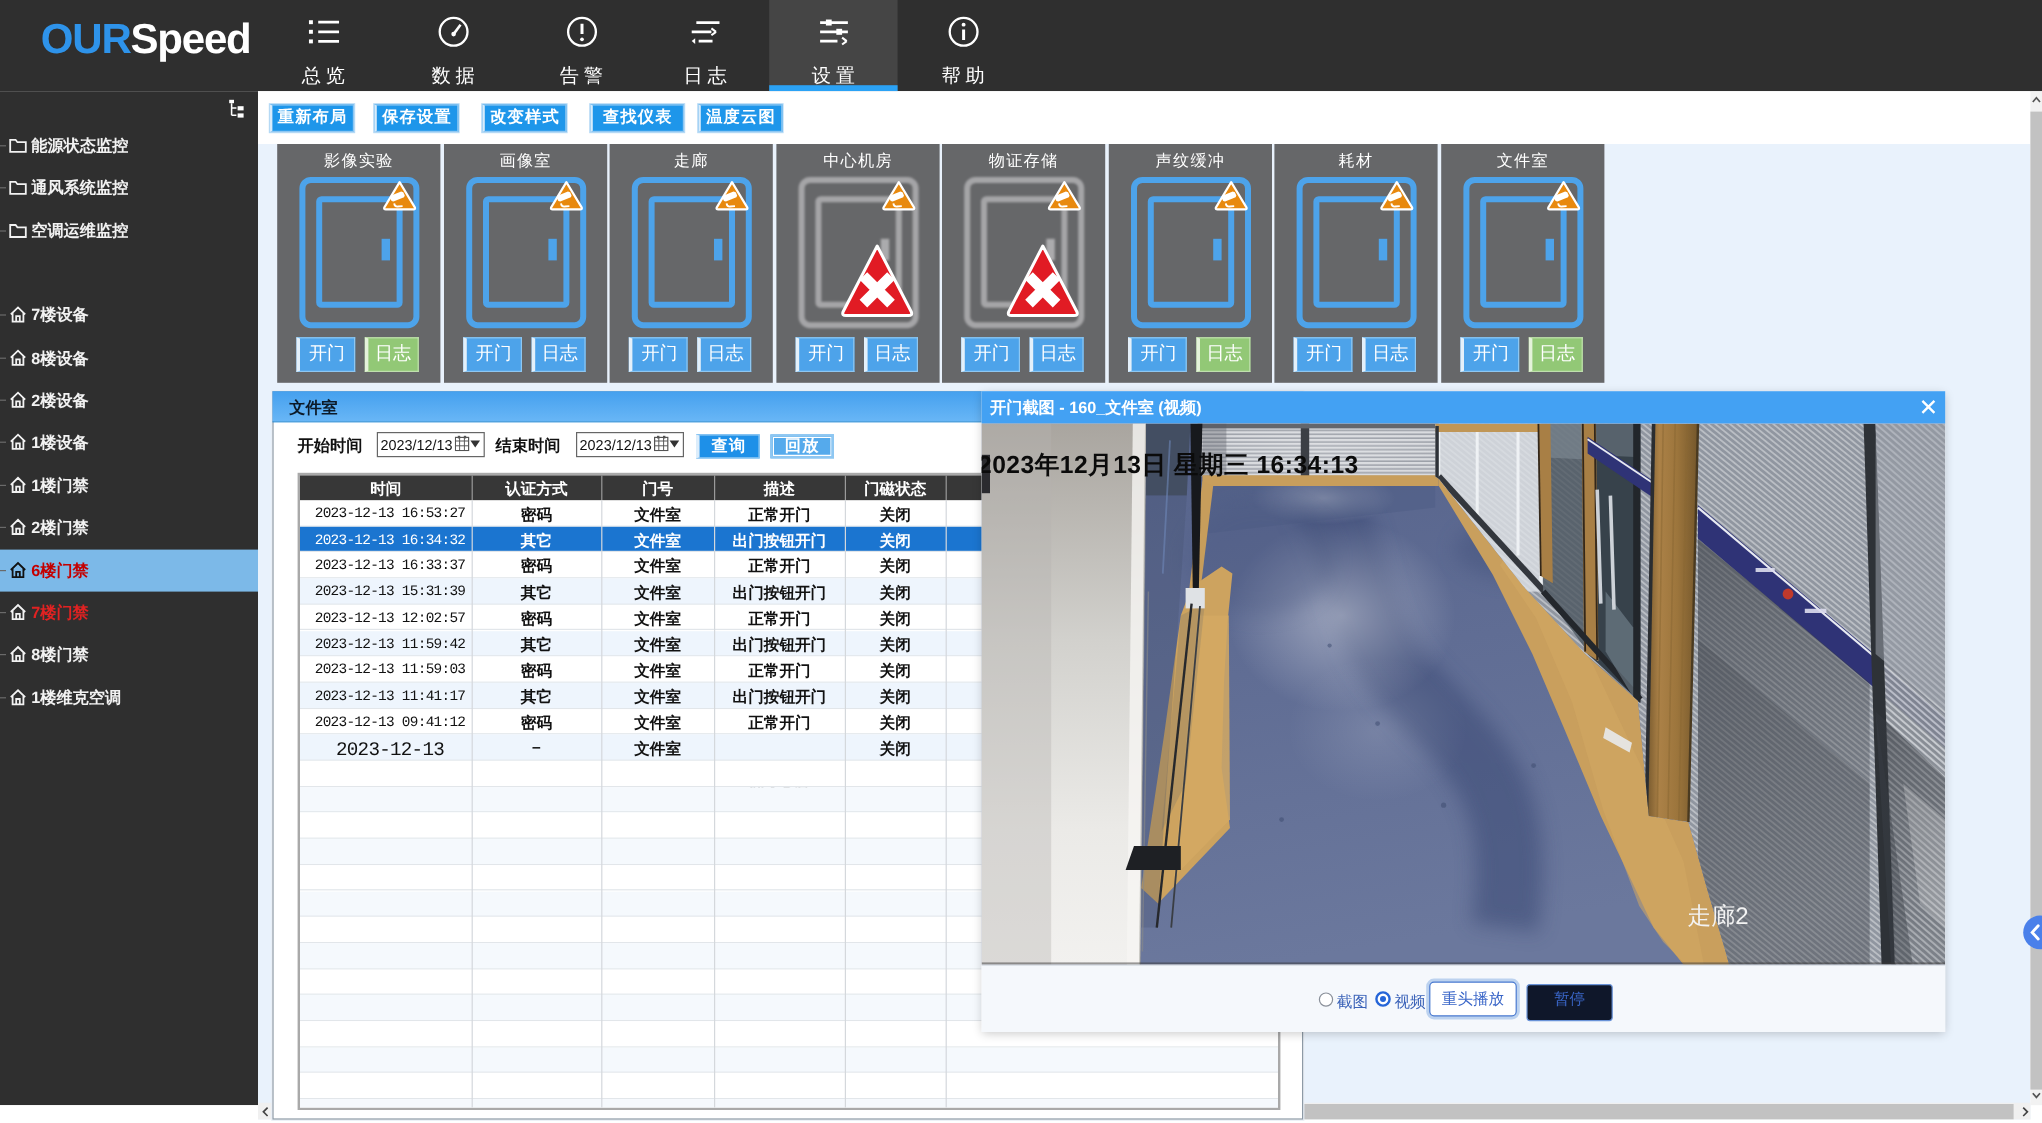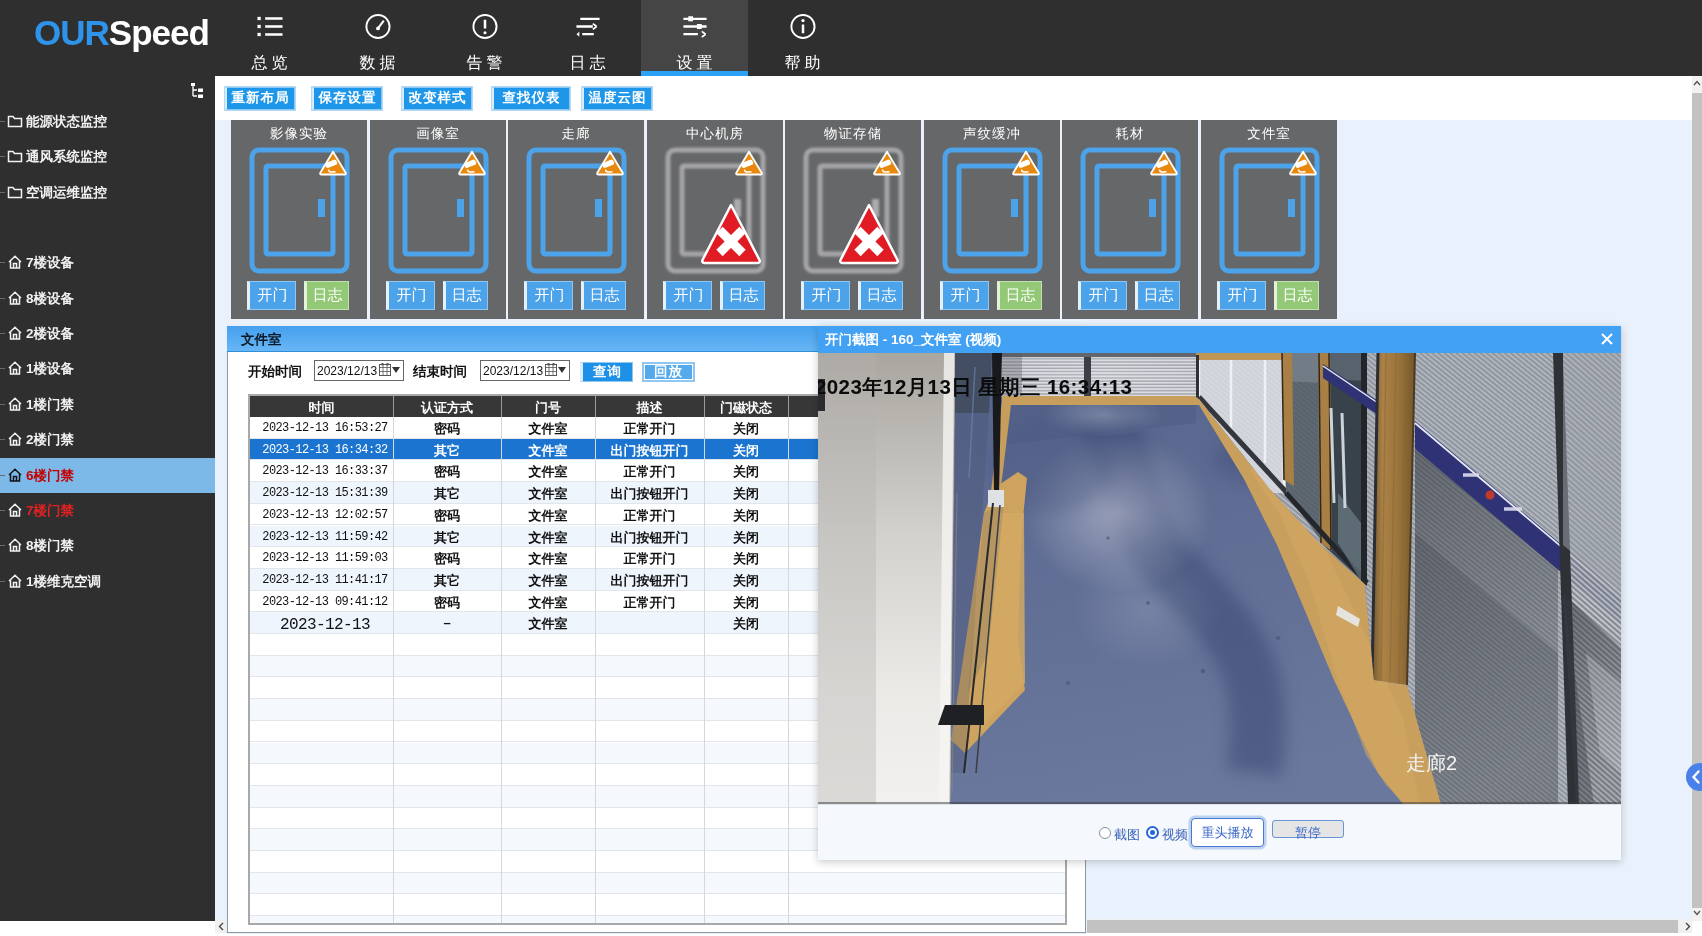--- a/index.html
+++ b/index.html
@@ -717,15 +717,15 @@
 <rect x="0" y="449" width="803" height="2" fill="#3a3a3a" opacity="0.5"></rect>
         <text x="588" y="417" font-family="Liberation Sans,sans-serif" font-size="20" fill="#f3f3f3">走廊2</text>
 </svg>
 <div class="abs" style="left:0;top:478px;width:803px;height:56px;background:#f5f8fc;border-top:1px solid #dde2e8;"></div>
 <div class="abs" style="left:281px;top:501px;width:12px;height:12px;border-radius:50%;border:1px solid #8a909a;background:#fff;"></div>
 <div class="abs" style="left:296px;top:500px;font-size:13px;color:#3a62b8;">截图</div>
 <div class="abs" style="left:328px;top:500px;width:13px;height:13px;border-radius:50%;border:2px solid #2565d8;background:#fff;"></div>
 <div class="abs" style="left:332px;top:504px;width:5px;height:5px;border-radius:50%;background:#2565d8;"></div>
 <div class="abs" style="left:344px;top:500px;font-size:13px;color:#3a62b8;">视频</div>
 <div class="abs" style="left:373px;top:492px;width:73px;height:29px;background:#fff;border:1px solid #4a7ad0;border-radius:4px;box-shadow:0 0 0 2.5px #bcd2ef;color:#3a66c8;font-size:13px;text-align:center;line-height:27px;">重头播放</div>
-<div class="abs" style="left:454px;top:494px;width:72px;height:18px;background:#e5e5e5;border:1px solid #6a93d8;border-radius:3px;color:#3a66c8;font-size:13px;text-align:center;line-height:23px;">暂停</div>
+<div class="abs" style="left:454px;top:494px;width:72px;height:31px;background:#0f172a;border:1px solid #6a93d8;border-radius:3px;color:#3a66c8;font-size:13px;text-align:center;line-height:23px;">暂停</div>
 </div>
 </div>
 
 </body></html>

